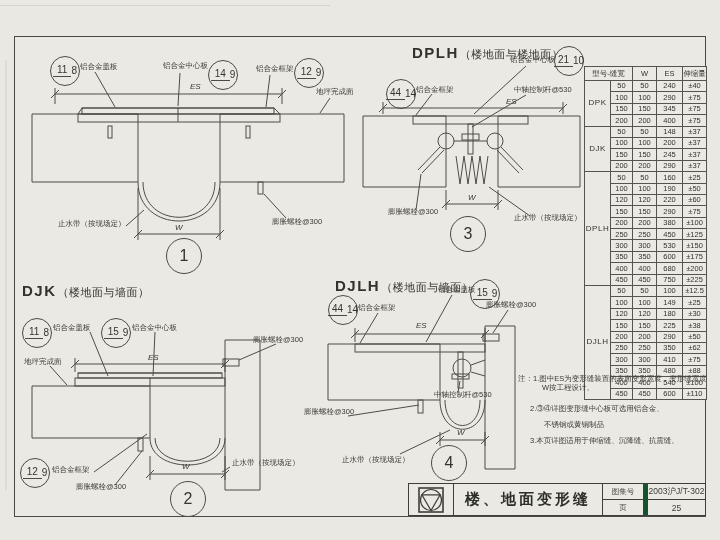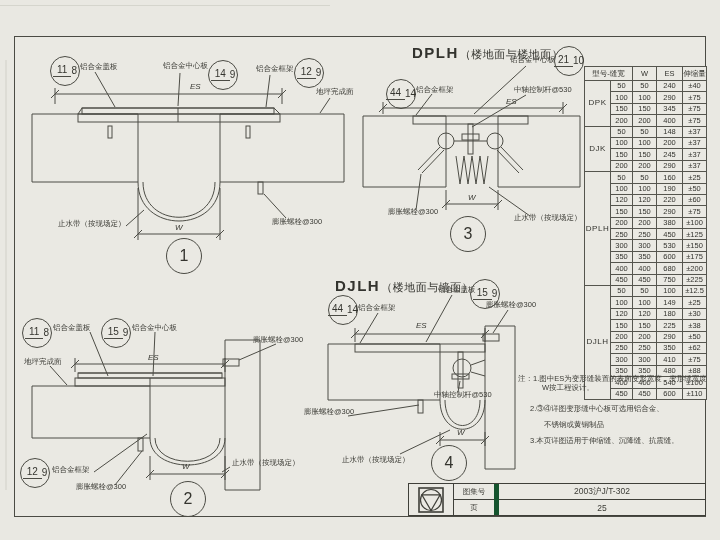--- a/index.html
+++ b/index.html
@@ -436,20 +436,23 @@
     <g>
       <line x1="70" y1="58" x2="88" y2="102"></line>
       <line x1="135" y1="58" x2="133" y2="102"></line>
       <line x1="30" y1="92" x2="47" y2="111"></line>
       <line x1="256" y1="70" x2="219" y2="86"></line>
       <line x1="74" y1="198" x2="127" y2="160"></line>
       <line x1="95" y1="211" x2="122" y2="177"></line>
       <line x1="210" y1="193" x2="202" y2="198"></line>
     </g>
   </svg>
+  <div class="dtitle" style="left:2px;top:8px;">
+    <b>DJK</b><span>（楼地面与墙面）</span>
+  </div>
   <div class="bubble" style="left:2px;top:44px;">
     <span class="bt">11</span>
     <span class="bb">8</span>
   </div>
   <span class="lbl" style="left:33px;top:50px;">铝合金盖板</span>
   <div class="bubble" style="left:81px;top:44px;">
     <span class="bt">15</span>
     <span class="bb">9</span>
   </div>
   <span class="lbl" style="left:112px;top:50px;">铝合金中心板</span>
@@ -551,20 +554,21 @@
 </div>
 
 <div class="titleblock">
   <div class="tb-logo">
     <svg width="28" height="28" viewBox="0 0 28 28">
       <rect x="2" y="2" width="24" height="24" fill="none" stroke="#3f3f39" stroke-width="1.6"></rect>
       <circle cx="14" cy="14" r="10.5" fill="none" stroke="#3f3f39" stroke-width="1.2"></circle>
       <polygon points="14,24.5 4.9,8.8 23.1,8.8" fill="none" stroke="#3f3f39" stroke-width="1.2"></polygon>
     </svg>
   </div>
+  <div class="tb-title">楼、地面变形缝</div>
   <div class="tb-labels">
     <div class="tb-cell top">图集号</div>
     <div class="tb-cell">页</div>
   </div>
   <div class="tb-values">
     <div class="tb-cell top">2003沪J/T-302</div>
     <div class="tb-cell">25</div>
   </div>
 </div>
 

